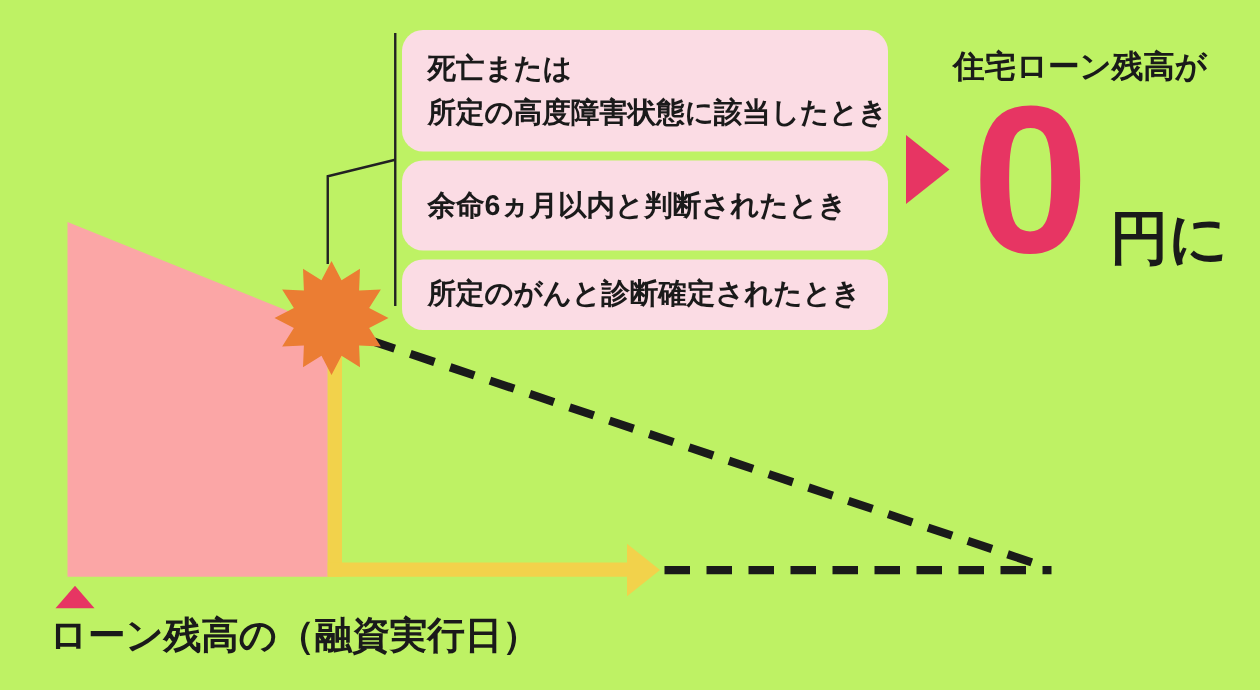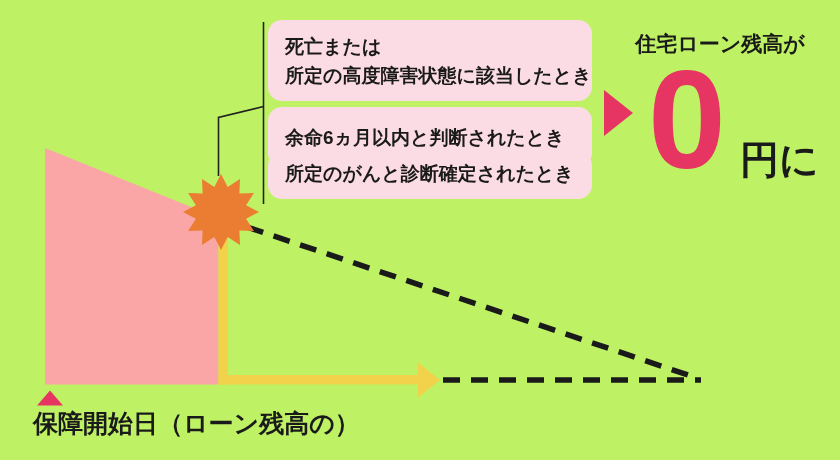--- a/index.html
+++ b/index.html
@@ -33,21 +33,21 @@
     justify-content: center;
     padding-left: 17px;
     font-size: 19px;
     font-weight: bold;
     color: #1a1a1a;
     letter-spacing: 0px;
   }
   .cond-box .cond-line { line-height: 29px; white-space: nowrap; }
   #cond-box-1 { top: 20px;  height: 81px; }
   #cond-box-2 { top: 107px; height: 60px; }
-  #cond-box-3 { top: 152px; height: 47px; font-family: Liberation Mono, monospace; }
+  #cond-box-3 { top: 173px; height: 47px; }
 
   
   .result-title {
     position: absolute;
     left: 606px; top: 30px; width: 228px;
     text-align: center;
     font-size: 21px;
     font-weight: bold;
     white-space: nowrap;
   }
@@ -128,15 +128,15 @@
   </div>
   <div class="cond-box" id="cond-box-3">
     <div class="cond-line">所定のがんと診断確定されたとき</div>
   </div>
 
   <div class="result-title">住宅ローン残高が</div>
   <div class="result-zero">0</div>
   <div class="result-unit">円に</div>
 
 
-  <div class="start-label">保障開始日（ローン残高の）</div>
+  <div class="start-label">ローン残高の（融資実行日）</div>
 
 </div>
 
 </body></html>

